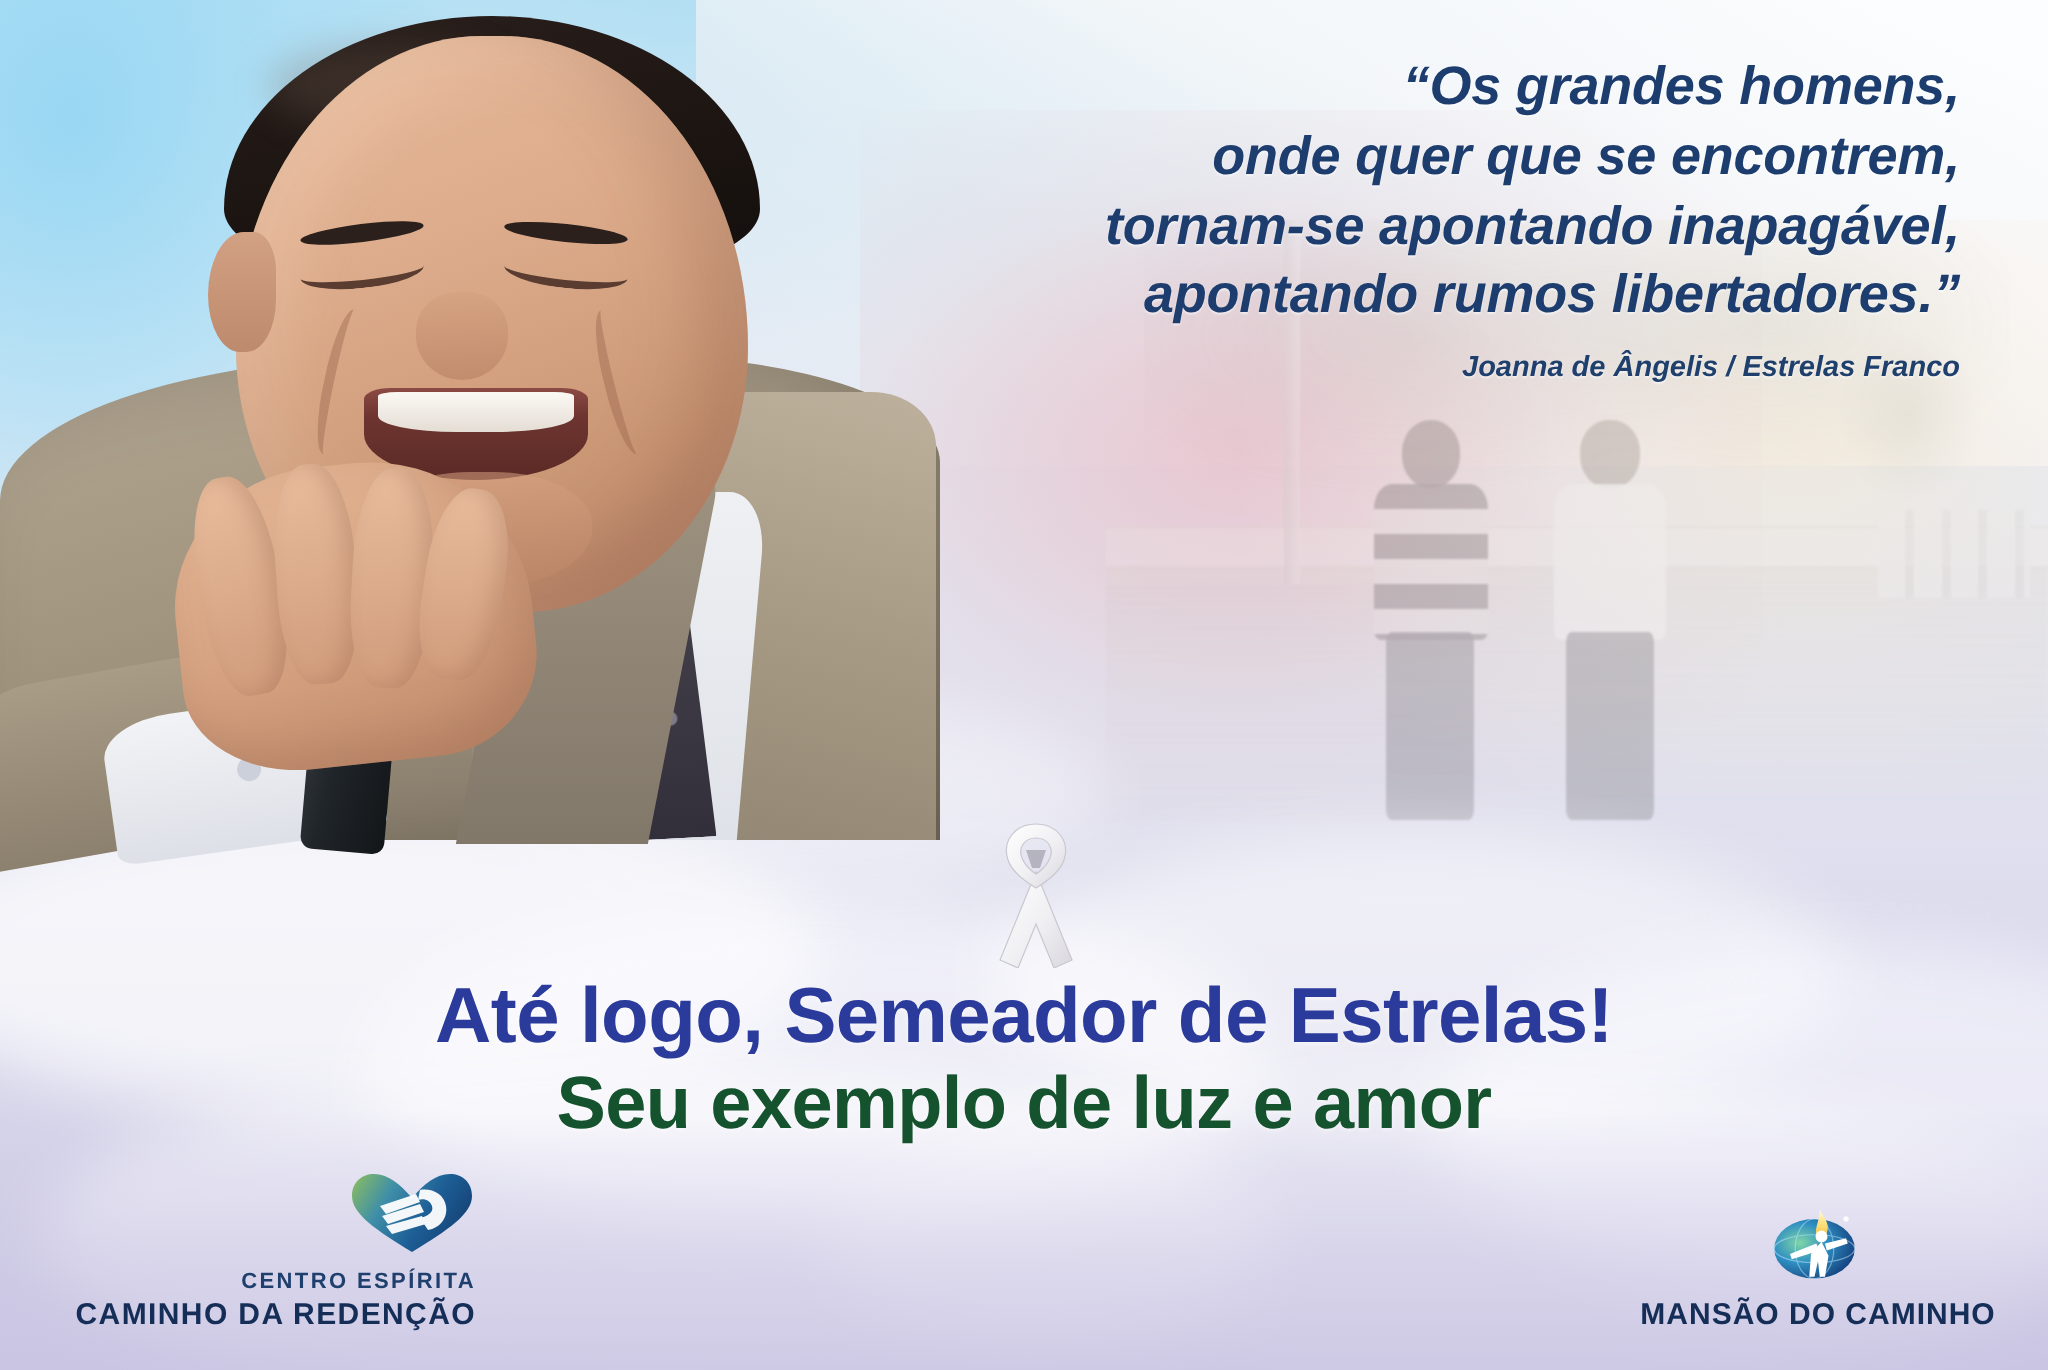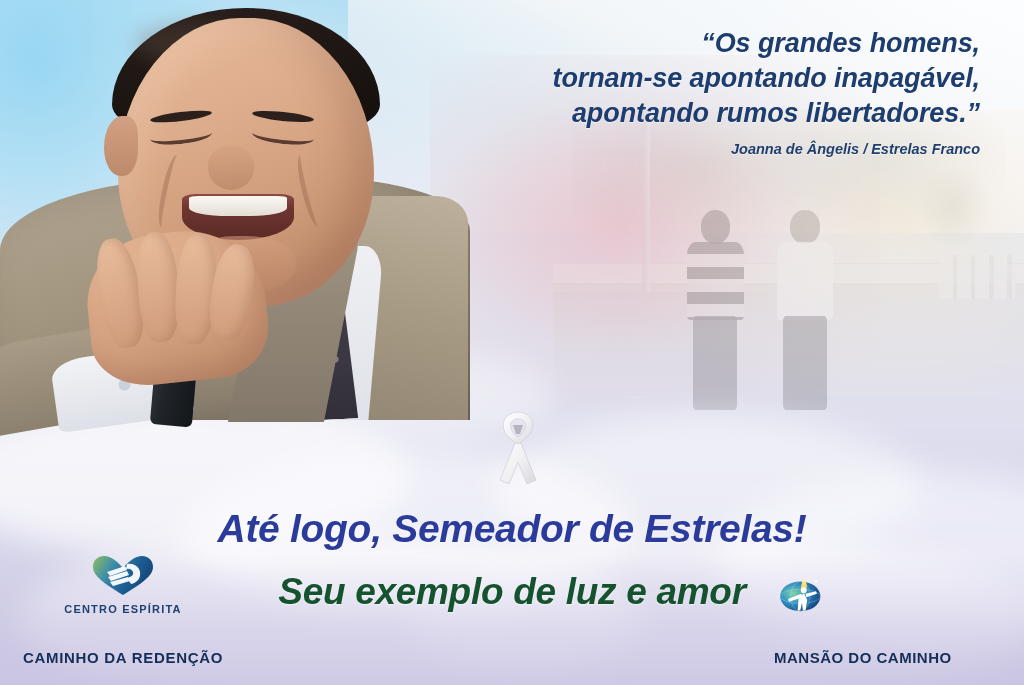--- a/index.html
+++ b/index.html
@@ -419,62 +419,60 @@
 
   
   .headline {
     position: absolute;
     left: 0; right: 0;
     top: 486px;
     text-align: center;
   }
   .hl {
     display: block;
-    font-style: italic;
     font-weight: bold;
     line-height: 1.16;
     letter-spacing: -0.3px;
     white-space: nowrap;
-    margin-top: 20px;
   }
   .hl-1 { font-size: 39px; color: #2b3b9c; text-shadow: 0 1px 2px rgba(255,255,255,0.5); }
   .hl-2 { font-size: 37px; color: #14532d; text-shadow: 0 1px 2px rgba(255,255,255,0.5); }
   .hl-3 { font-size: 37px; color: #1a74c4; text-shadow: 0 1px 2px rgba(255,255,255,0.5); }
 
   
   .logo-left {
     position: absolute;
     left: 8px;
     bottom: 18px;
     width: 230px;
-    text-align: center;
+    text-align: right;
   }
   .logo-right {
     position: absolute;
-    right: 20px;
+    right: 0;
     bottom: 18px;
     width: 230px;
+    text-align: center;
   }
   .logo-mark { display: block; margin: 0 auto 3px; }
   .logo-t1 {
     display: block;
     font-size: 11px;
     font-weight: bold;
     letter-spacing: 1.2px;
     color: #1f3f6d;
     line-height: 1.25;
   }
   .logo-t2 {
     display: block;
     font-size: 15px;
     font-weight: bold;
     letter-spacing: 0.7px;
     color: #152e58;
     line-height: 1.2;
-    margin-top: 32px;
   }
   .logo-right .logo-t2 { font-size: 15px; letter-spacing: 0.5px; }
 </style>
 </head>
 <body>
 
 <div id="poster">
 
   <div class="bg-sky"></div>
   <div class="bg-left-sky"></div>
@@ -541,20 +539,21 @@
     </div>
     <div class="p-hand"></div>
     <div class="p-finger f1"></div>
     <div class="p-finger f2"></div>
     <div class="p-finger f3"></div>
     <div class="p-finger f4"></div>
   </div>
 
   <div class="quote">
     <span class="quote-line">“Os grandes homens,</span>
+    <span class="quote-line">onde quer que se encontrem,</span>
     <span class="quote-line">tornam-se apontando inapagável,</span>
     <span class="quote-line">apontando rumos libertadores.”</span>
     <span class="quote-attrib">Joanna de Ângelis / Estrelas Franco</span>
   </div>
 
   <div class="ribbon">
     <svg viewBox="0 0 62 74" width="62" height="74" aria-hidden="true">
       <defs>
         <linearGradient id="rg" x1="0" y1="0" x2="1" y2="1">
           <stop offset="0%" stop-color="#ffffff"></stop>

